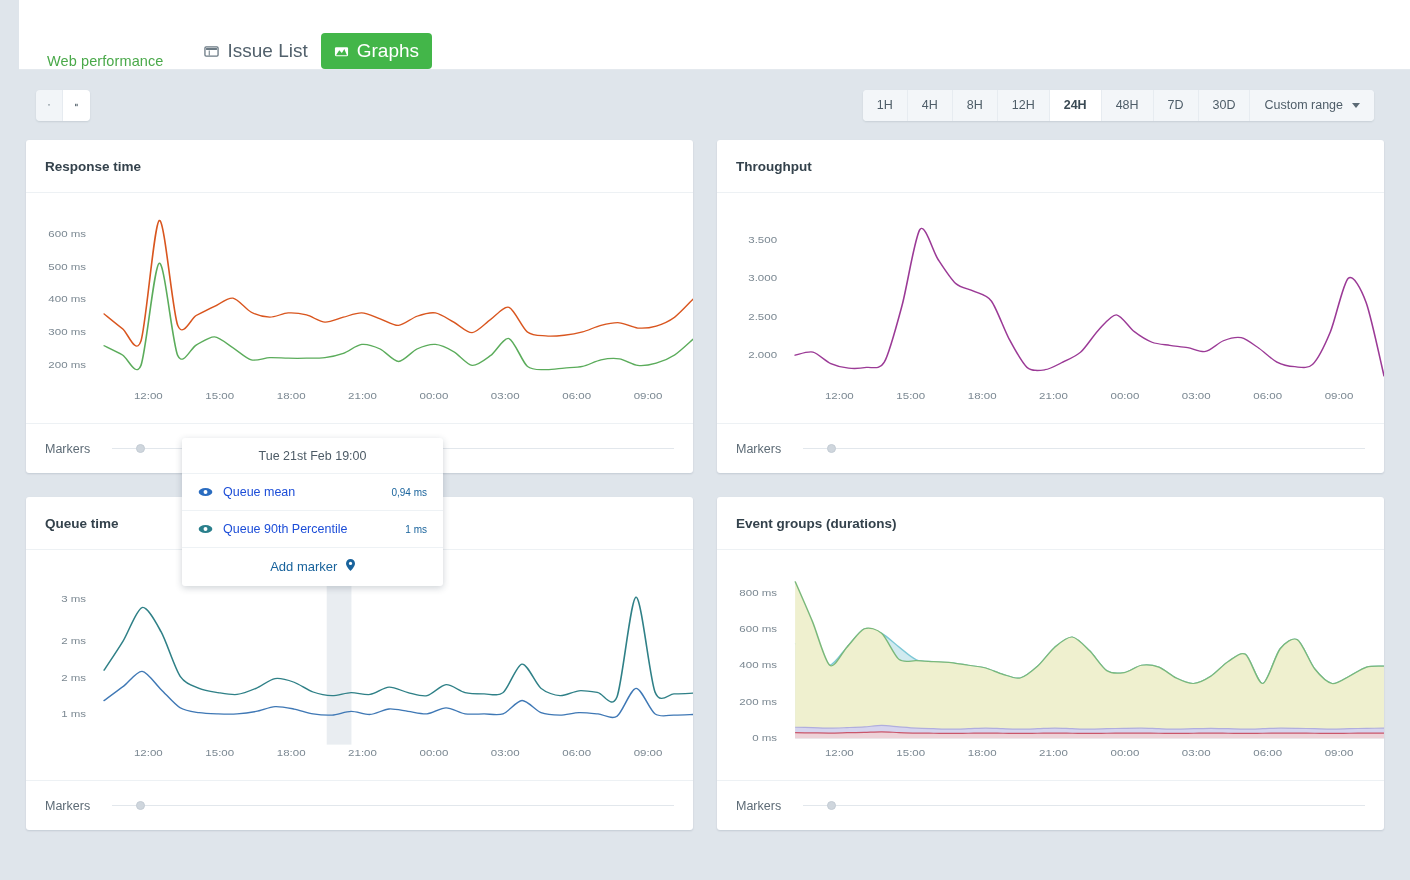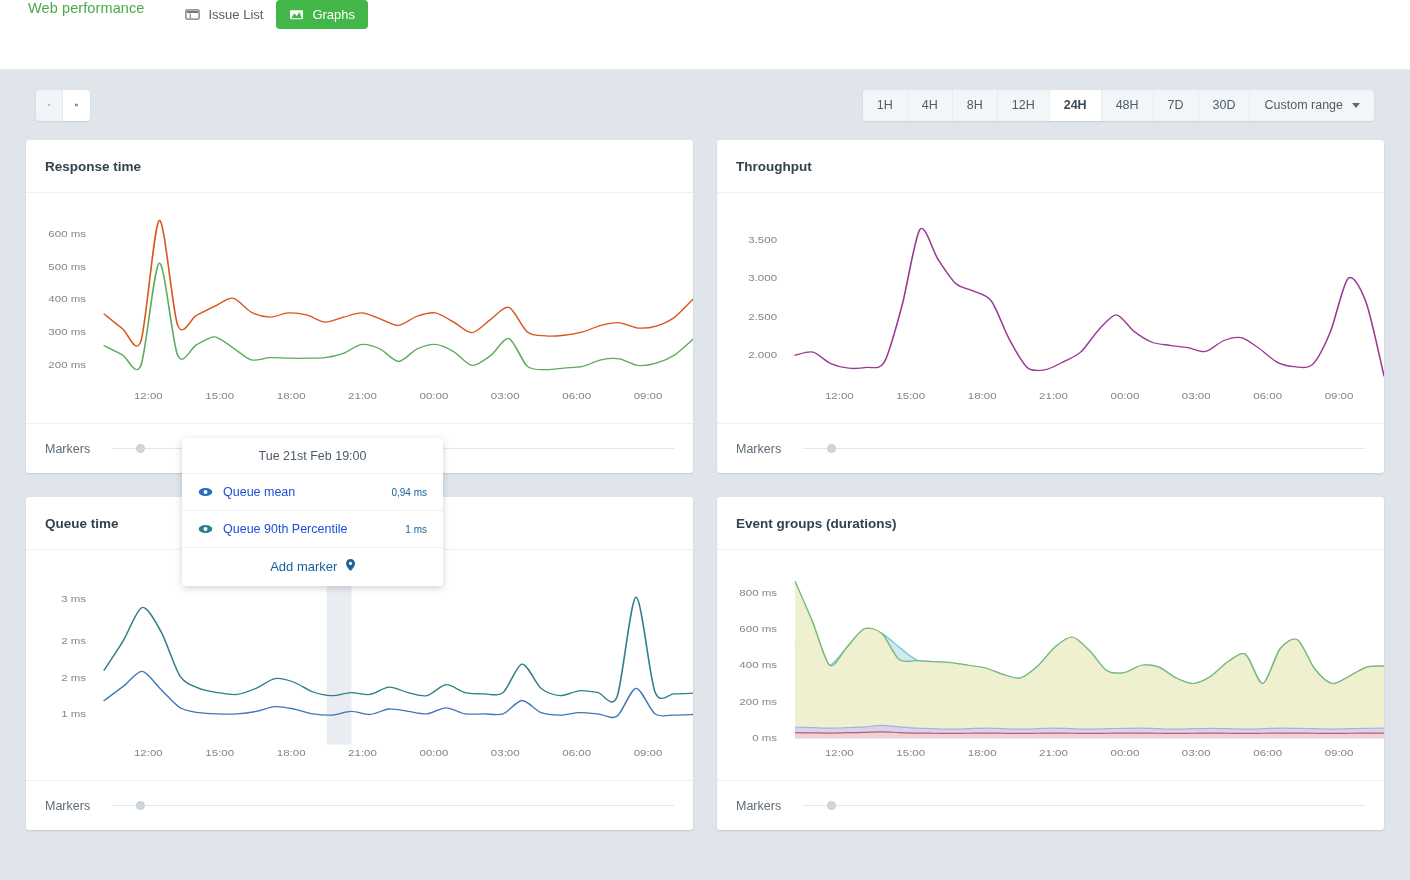--- a/index.html
+++ b/index.html
@@ -9,32 +9,33 @@
     background:#dfe5eb;
     font-family:"Liberation Sans", sans-serif;
     font-size:13px;
     color:#3b4a54;
     overflow:hidden;
   }
 
   
   .topbar{
     height:70px; background:#ffffff;
-    display:flex; align-items:flex-start;
+    display:flex; align-items:flex-end;
     padding:0 0 0 28px;
     border-bottom:1px solid #e4e9ee;
+    margin-left:19px;
   }
   .brand{
     color:#4aa94a; font-size:14.5px; font-weight:400;
     letter-spacing:.1px; margin-right:28px; cursor:pointer;
   }
   .navitem{
     display:flex; align-items:center; gap:8px;
     padding:7px 13px; border-radius:4px;
-    font-size:13px; color:#52616c; cursor:pointer;
+    font-size:19px; color:#52616c; cursor:pointer;
   }
   .navitem.active{ background:#43b649; color:#fff; }
   .nav-ico{ display:inline-flex; width:15px; height:15px; }
   .nav-ico svg{ width:15px; height:15px; display:block; }
 
   
   .toolbar{
     height:70px; display:flex; align-items:center;
     justify-content:space-between;
     padding:0 36px;

